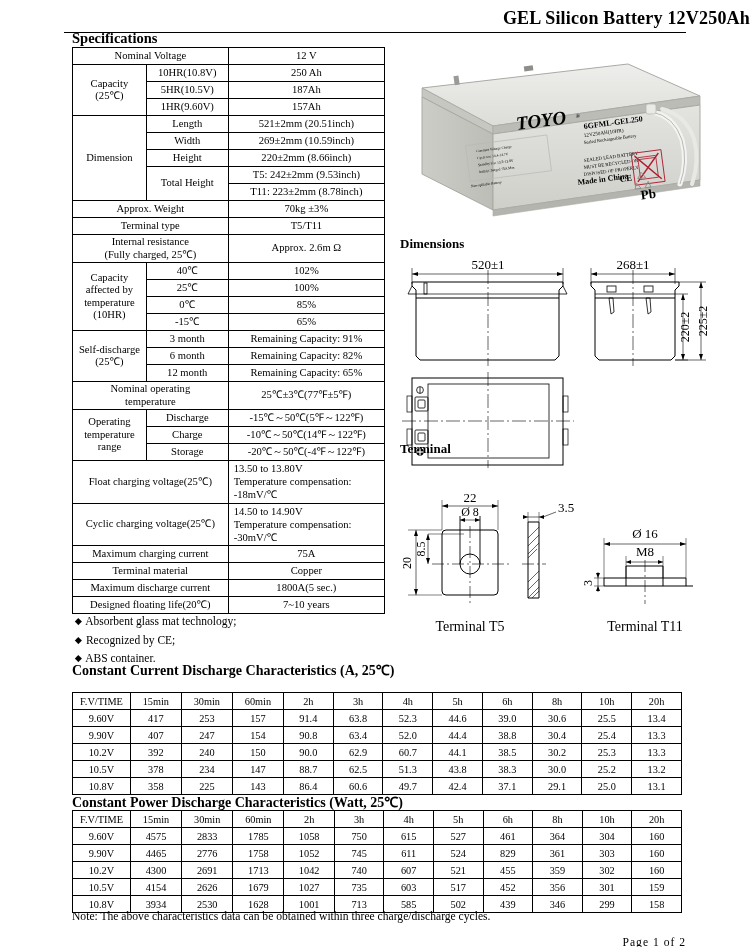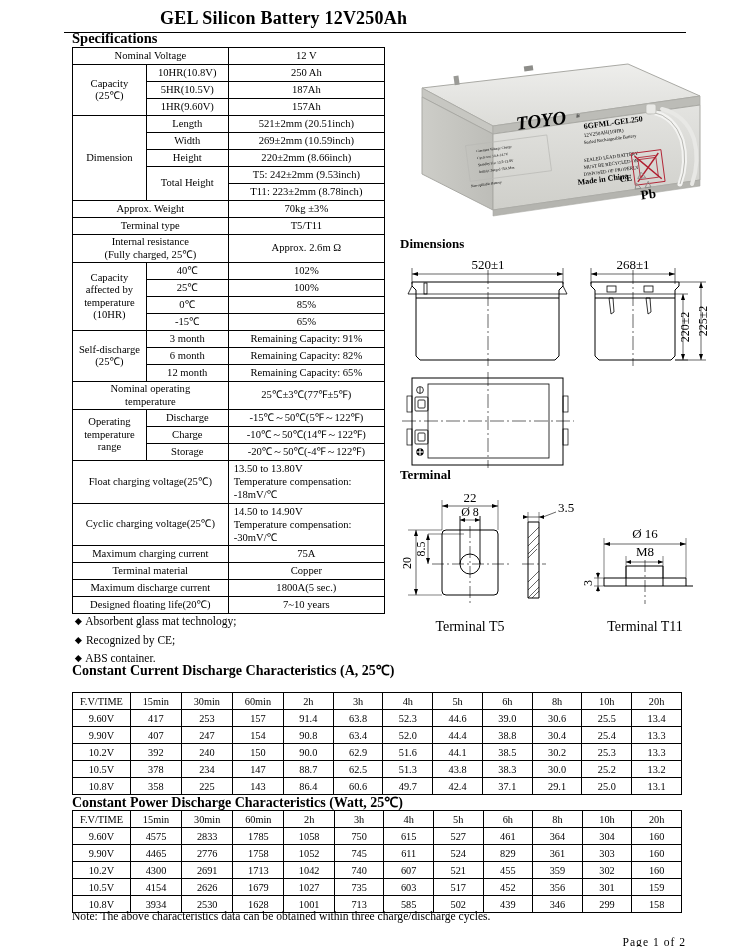--- a/index.html
+++ b/index.html
@@ -13,21 +13,21 @@
     font-family: "Liberation Serif", serif;
     color: #000;
     overflow: hidden;
   }
 
   
   #doc-header {
     position: absolute;
     left: 0; top: 8px;
     width: 750px;
-    text-align: left;
+    text-align: right;
   }
   #doc-header .title {
     font-family: "Liberation Serif", serif;
     font-weight: bold;
     font-size: 18px;
     letter-spacing: .2px;
     padding-left: 160px;
   }
   #header-rule {
     position: absolute;
@@ -38,21 +38,21 @@
 
   
   .sec-heading {
     position: absolute;
     font-weight: bold;
     font-size: 14.5px;
     font-family: "Liberation Serif", serif;
   }
   #spec-heading { left: 72px; top: 30px; }
   #dim-heading  { left: 400px; top: 236px; font-size: 13px; }
-  #term-heading { left: 400px; top: 467px; font-size: 13px; }
+  #term-heading { left: 400px; top: 441px; font-size: 13px; }
   #cc-heading   { left: 72px; top: 660px; font-size: 14px; }
   #cp-heading   { left: 72px; top: 792px; font-size: 14px; }
 
   
   #spec-table {
     position: absolute;
     left: 72px; top: 47px;
     width: 313px;
     border-collapse: collapse;
     font-size: 10.6px;
@@ -387,21 +387,21 @@
         <td class="colhead">25.4</td>
         <td class="colhead">13.3</td>
       </tr>
       <tr>
         <td class="firstcol">10.2V</td>
         <td class="colhead">392</td>
         <td class="colhead">240</td>
         <td class="colhead">150</td>
         <td class="colhead">90.0</td>
         <td class="colhead">62.9</td>
-        <td class="colhead">51.6</td>
+        <td class="colhead">60.7</td>
         <td class="colhead">44.1</td>
         <td class="colhead">38.5</td>
         <td class="colhead">30.2</td>
         <td class="colhead">25.3</td>
         <td class="colhead">13.3</td>
       </tr>
       <tr>
         <td class="firstcol">10.5V</td>
         <td class="colhead">378</td>
         <td class="colhead">234</td>

